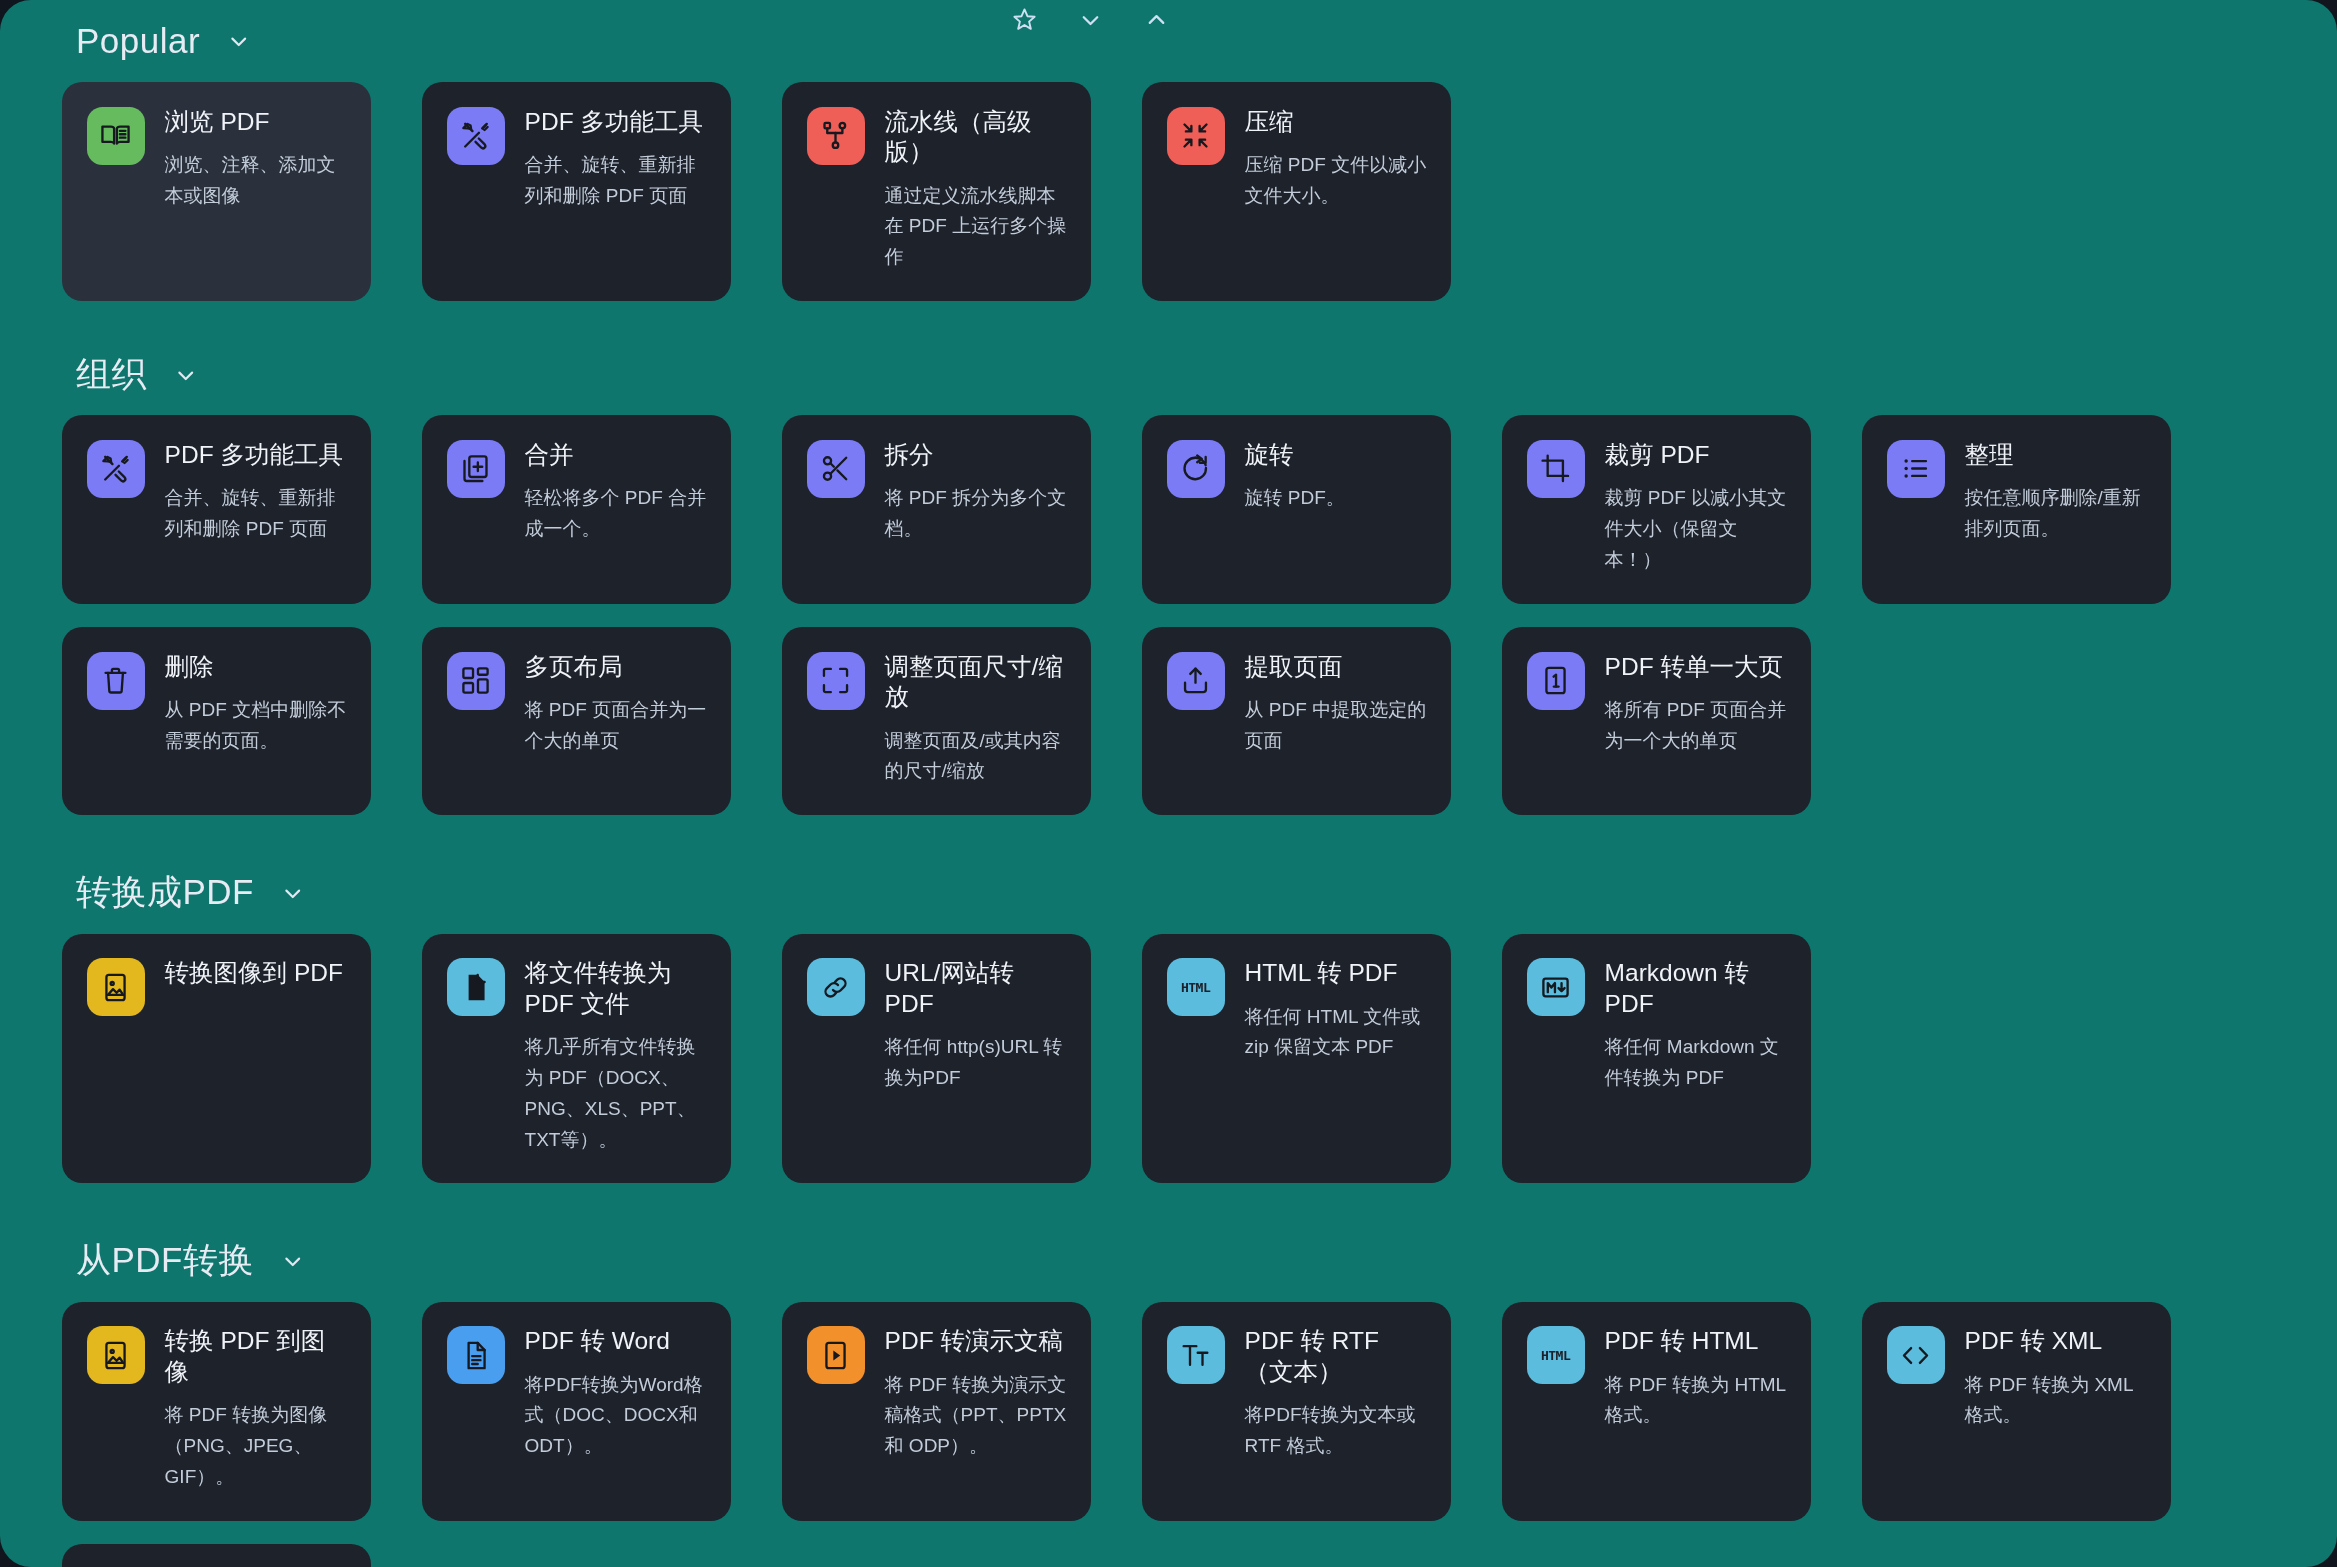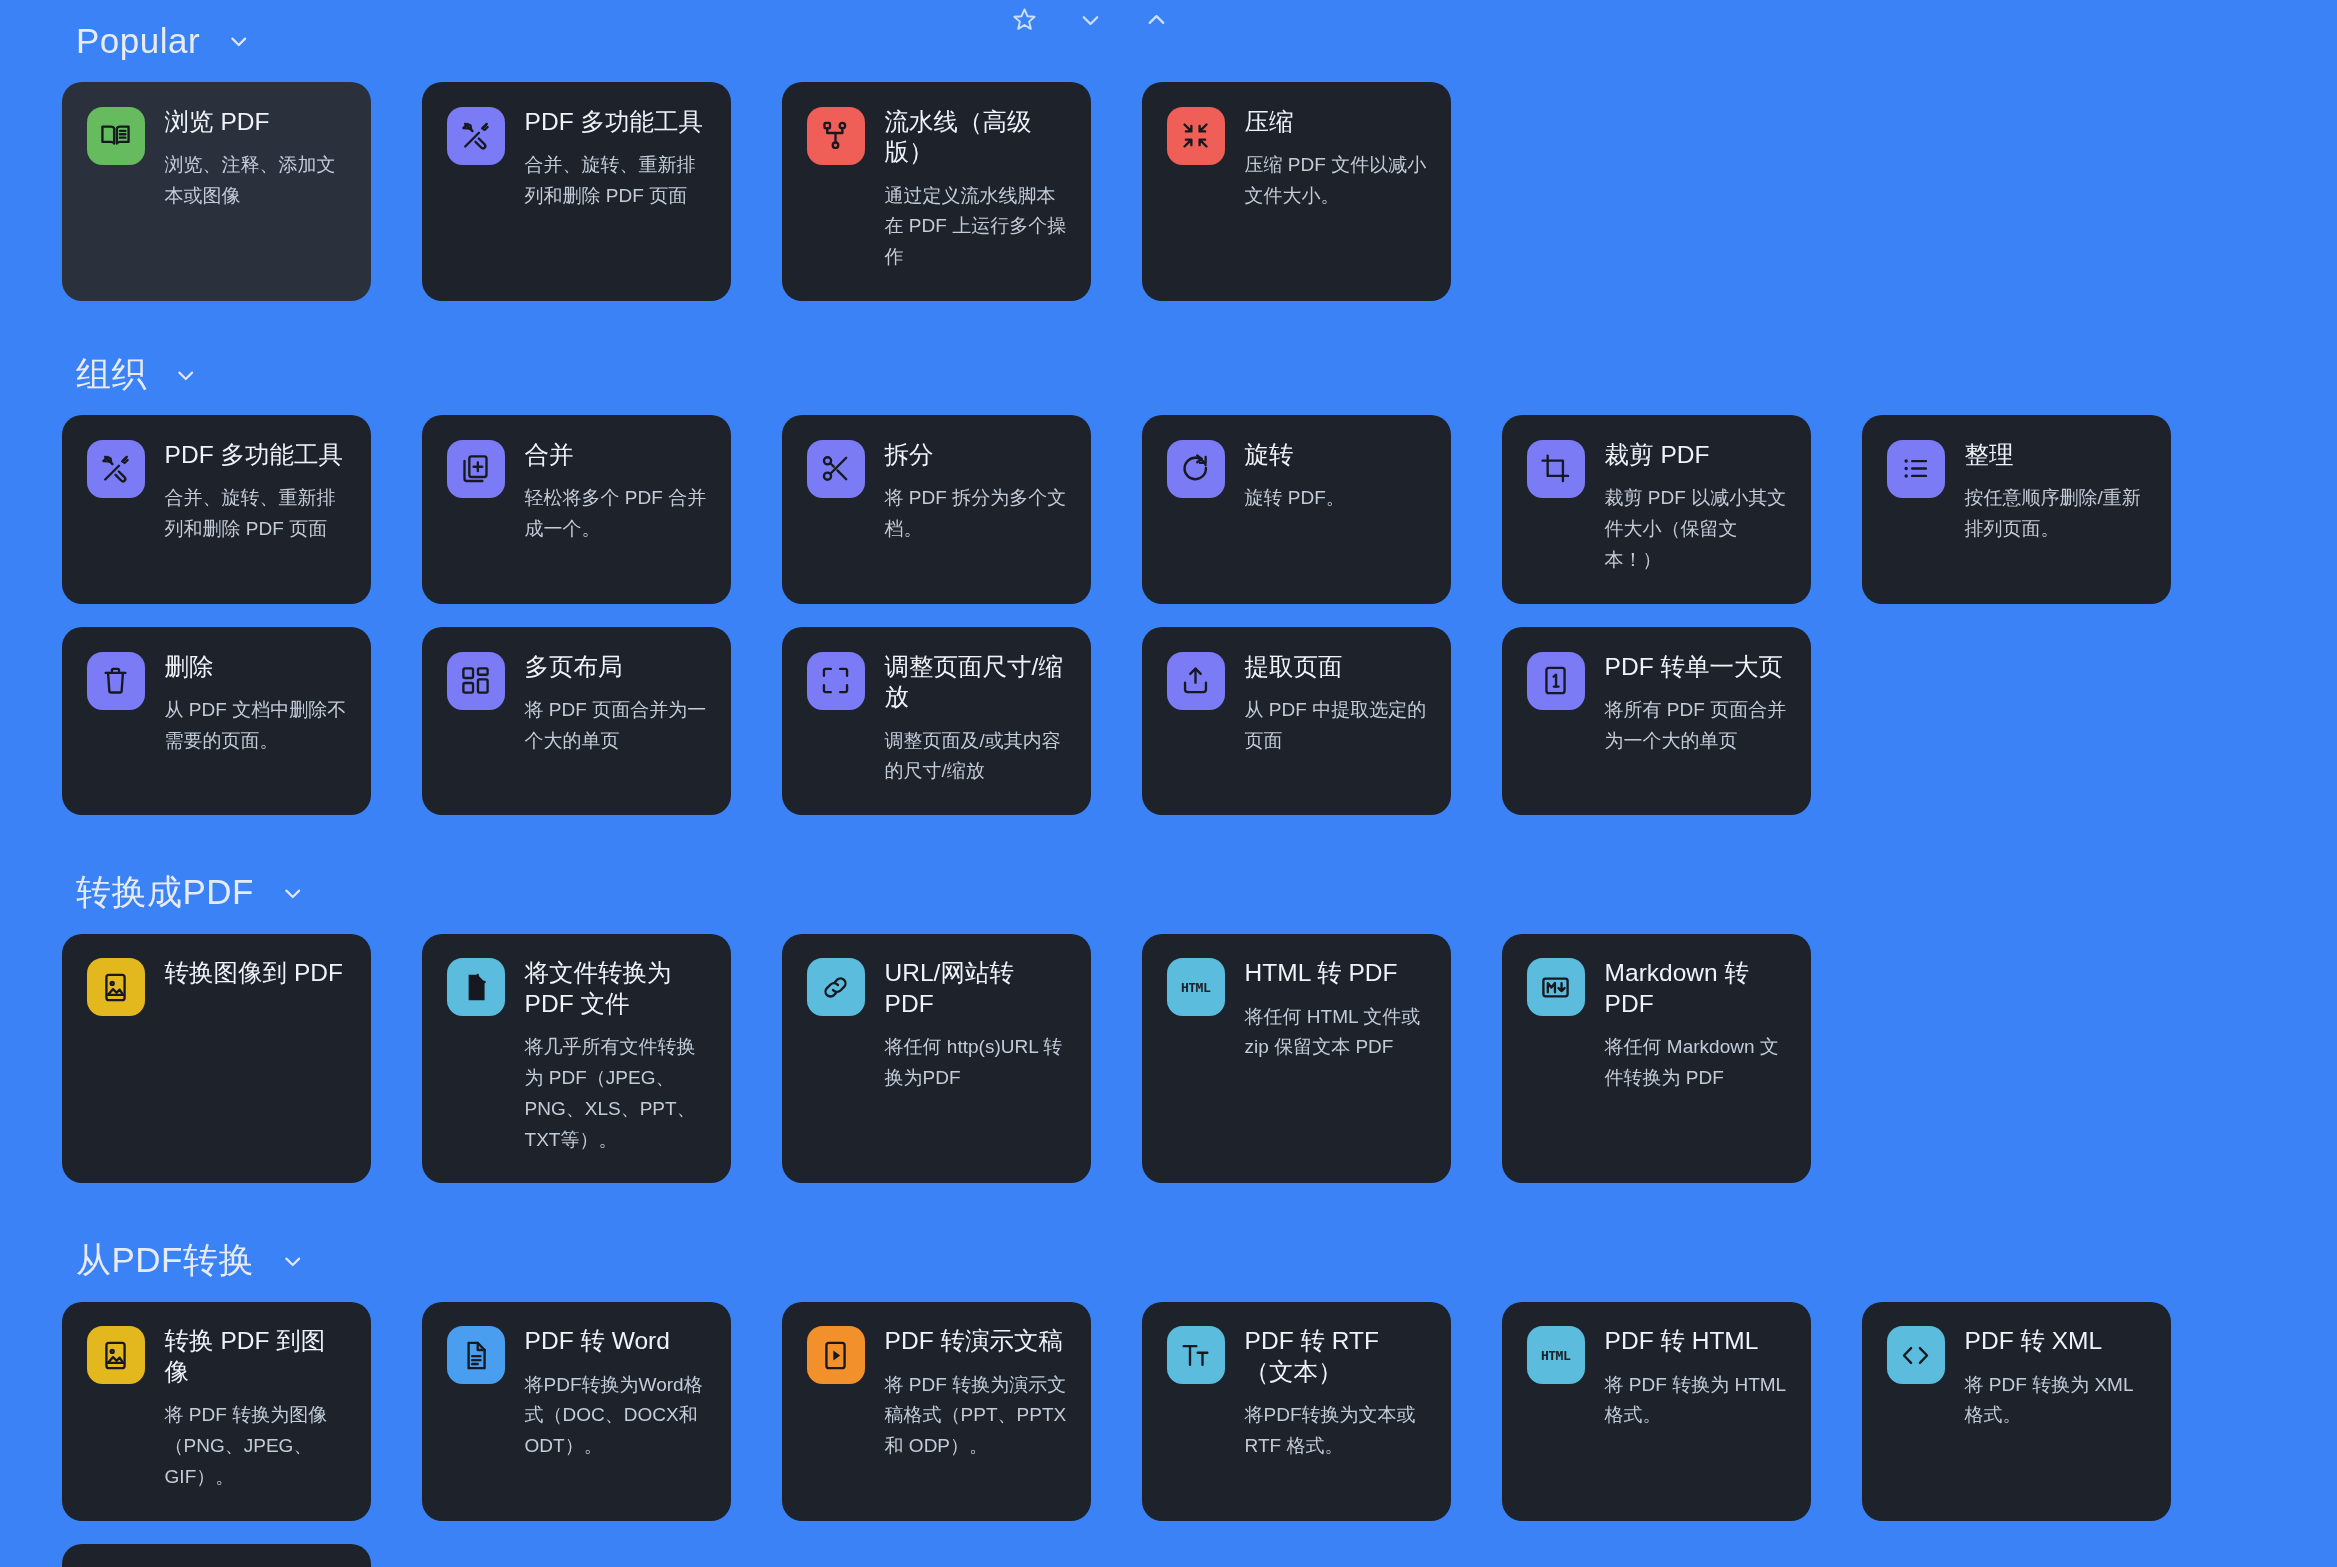--- a/index.html
+++ b/index.html
@@ -4,21 +4,21 @@
 <title>Stirling PDF Tools</title>
 <style>
   * { box-sizing: border-box; margin: 0; padding: 0; }
   html, body {
     width: 2337px;
     height: 1567px;
     background: #11151d;
     font-family: "Liberation Sans", "DejaVu Sans", sans-serif;
     overflow: hidden;
   }
-  .page { position: relative; width: 2337px; height: 1567px; background: #3b82f6; }
+  .page { position: relative; width: 2337px; height: 1567px; background: #0f766e; border-radius: 31px; }
 
   
   .top-icons {
     position: absolute;
     top: 0px; left: 1009px;
     display: flex; align-items: center; gap: 35px;
     height: 38px;
   }
   .top-icons .ic { width: 31px; height: 31px; display: flex; align-items: center; justify-content: center; cursor: pointer; }
   .top-icons svg { display: block; }
@@ -380,21 +380,21 @@
           </div>
           <div class="card">
             <span class="card-icon" style="background:#5cbcdd">
               <svg width="33" height="33" viewBox="0 0 24 24" fill="none" stroke="#16191f" stroke-width="1.7" stroke-linecap="round" stroke-linejoin="round">
                 <path d="M7 2.8h6.6L18.6 8v13.2H7z" fill="#16191f" stroke="none"></path>
                 <path d="M13.6 2.8V8h5"></path>
               </svg>
             </span>
             <span class="card-body">
               <span class="card-title">将文件转换为 PDF 文件</span>
-              <span class="card-desc">将几乎所有文件转换为 PDF（JPEG、PNG、XLS、PPT、TXT等）。</span>
+              <span class="card-desc">将几乎所有文件转换为 PDF（DOCX、PNG、XLS、PPT、TXT等）。</span>
             </span>
           </div>
           <div class="card">
             <span class="card-icon" style="background:#5cbcdd">
               <svg width="33" height="33" viewBox="0 0 24 24" fill="none" stroke="#16191f" stroke-width="1.7" stroke-linecap="round" stroke-linejoin="round">
                 <path d="M10.2 13.8a3.6 3.6 0 005.4.4l2.6-2.6a3.6 3.6 0 00-5.1-5.1L11.6 8"></path>
                 <path d="M13.8 10.2a3.6 3.6 0 00-5.4-.4l-2.6 2.6a3.6 3.6 0 005.1 5.1L12.4 16"></path>
               </svg>
             </span>
             <span class="card-body">

